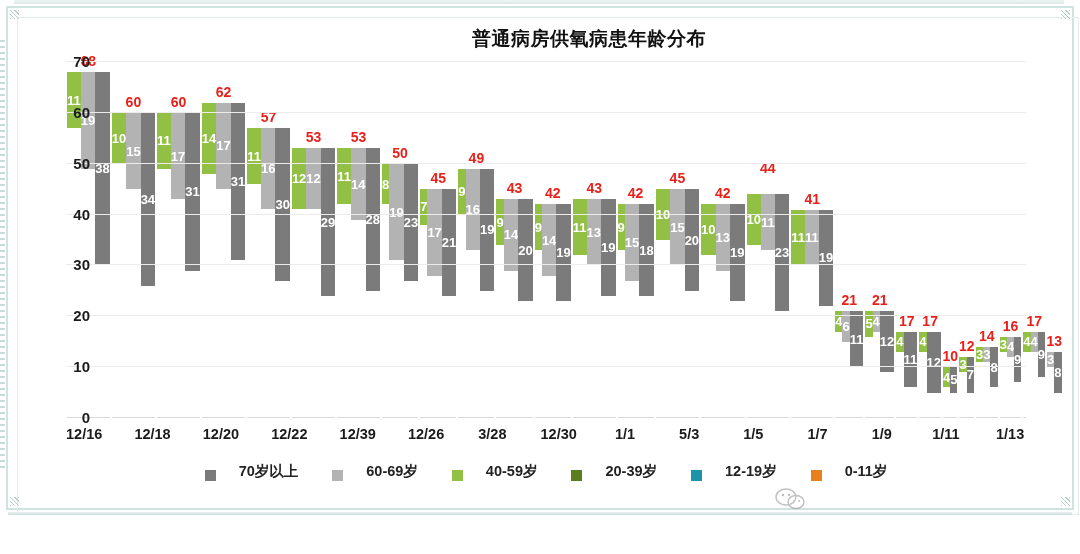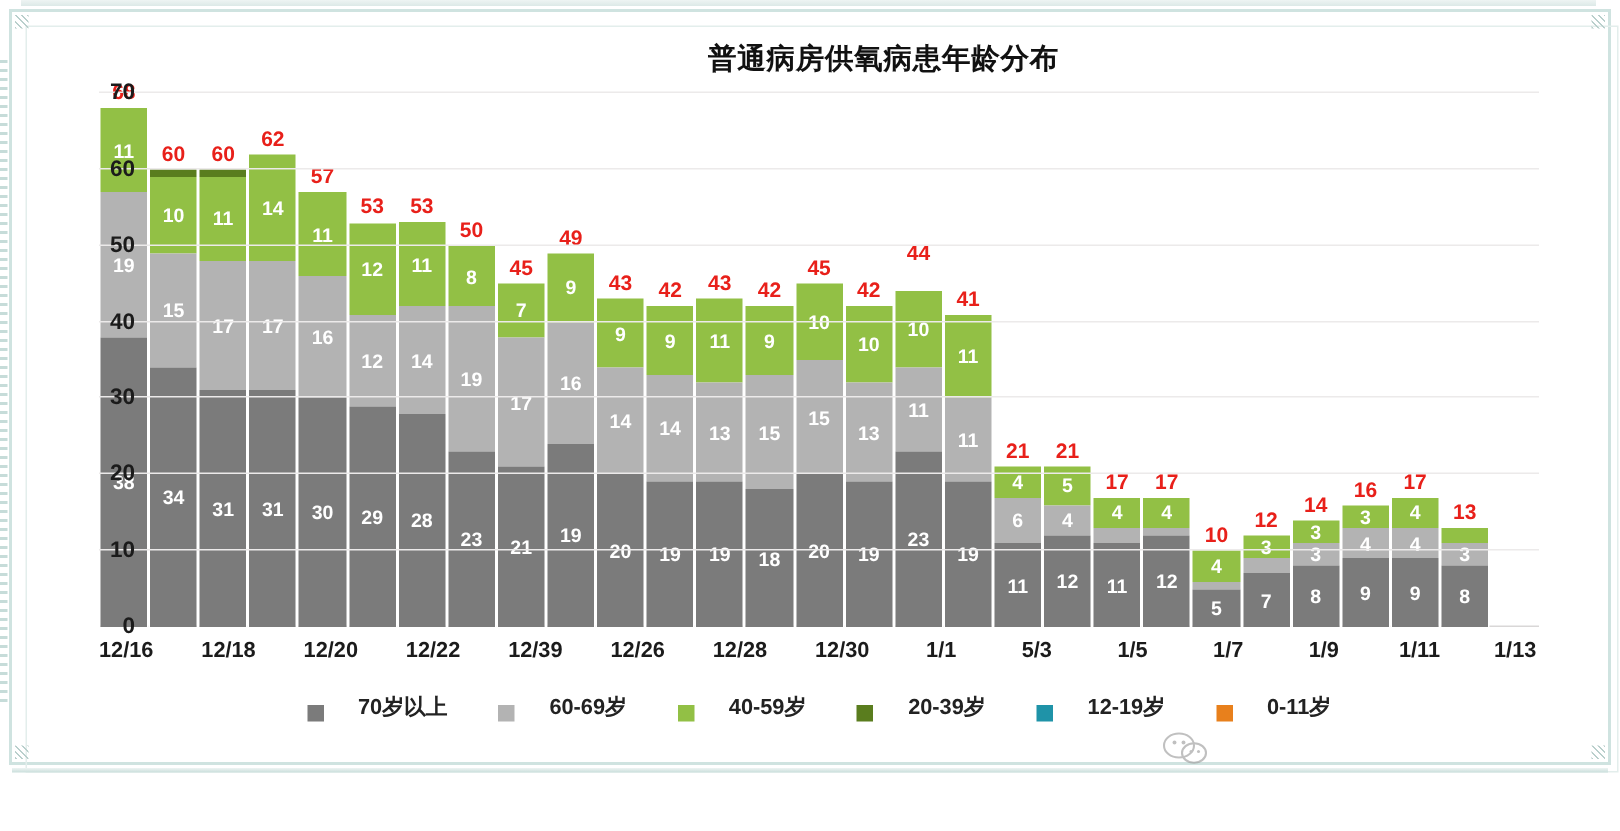--- a/index.html
+++ b/index.html
@@ -59,21 +59,21 @@
     transform: translateY(-9px);
     font-family: "Liberation Sans", sans-serif;
   }
 
   .bars { position: absolute; left: 0; bottom: 0; width: 100%; height: 100%;
           display: flex; align-items: flex-end; }
   .barcol { position: relative; height: 100%; display: flex; flex-direction: column;
             justify-content: flex-end; align-items: stretch; }
   .bar { position: relative; width: 100%; }
   .bar-inner { position: relative; width: 100%; height: 100%;
-               display: flex; flex-direction: column; justify-content: flex-end;
+               display: flex; flex-direction: row; justify-content: flex-end;
                border-left: 1px solid #ffffff; border-right: 1px solid #ffffff; }
   .seg { position: relative; display:flex; align-items:center; justify-content:center;
          color: #ffffff; font-size: 13px; font-weight: bold; overflow: visible; }
   .seg span { line-height: 1; }
   .total {
     position: absolute; width: 100%; text-align: center;
     font-size: 14px; font-weight: bold; color: #e8201a;
     font-family: "Liberation Sans", sans-serif;
   }
 
@@ -595,21 +595,21 @@
         <div class="xlab" style="flex: 1 1 0px;">12/18</div>
         <div class="xlab" style="flex: 1 1 0px;"></div>
         <div class="xlab" style="flex: 1 1 0px;">12/20</div>
         <div class="xlab" style="flex: 1 1 0px;"></div>
         <div class="xlab" style="flex: 1 1 0px;">12/22</div>
         <div class="xlab" style="flex: 1 1 0px;"></div>
         <div class="xlab" style="flex: 1 1 0px;">12/39</div>
         <div class="xlab" style="flex: 1 1 0px;"></div>
         <div class="xlab" style="flex: 1 1 0px;">12/26</div>
         <div class="xlab" style="flex: 1 1 0px;"></div>
-        <div class="xlab" style="flex: 1 1 0px;">12/28</div>
+        <div class="xlab" style="flex: 1 1 0px;">3/28</div>
         <div class="xlab" style="flex: 1 1 0px;"></div>
         <div class="xlab" style="flex: 1 1 0px;">12/30</div>
         <div class="xlab" style="flex: 1 1 0px;"></div>
         <div class="xlab" style="flex: 1 1 0px;">1/1</div>
         <div class="xlab" style="flex: 1 1 0px;"></div>
         <div class="xlab" style="flex: 1 1 0px;">5/3</div>
         <div class="xlab" style="flex: 1 1 0px;"></div>
         <div class="xlab" style="flex: 1 1 0px;">1/5</div>
         <div class="xlab" style="flex: 1 1 0px;"></div>
         <div class="xlab" style="flex: 1 1 0px;">1/7</div>

